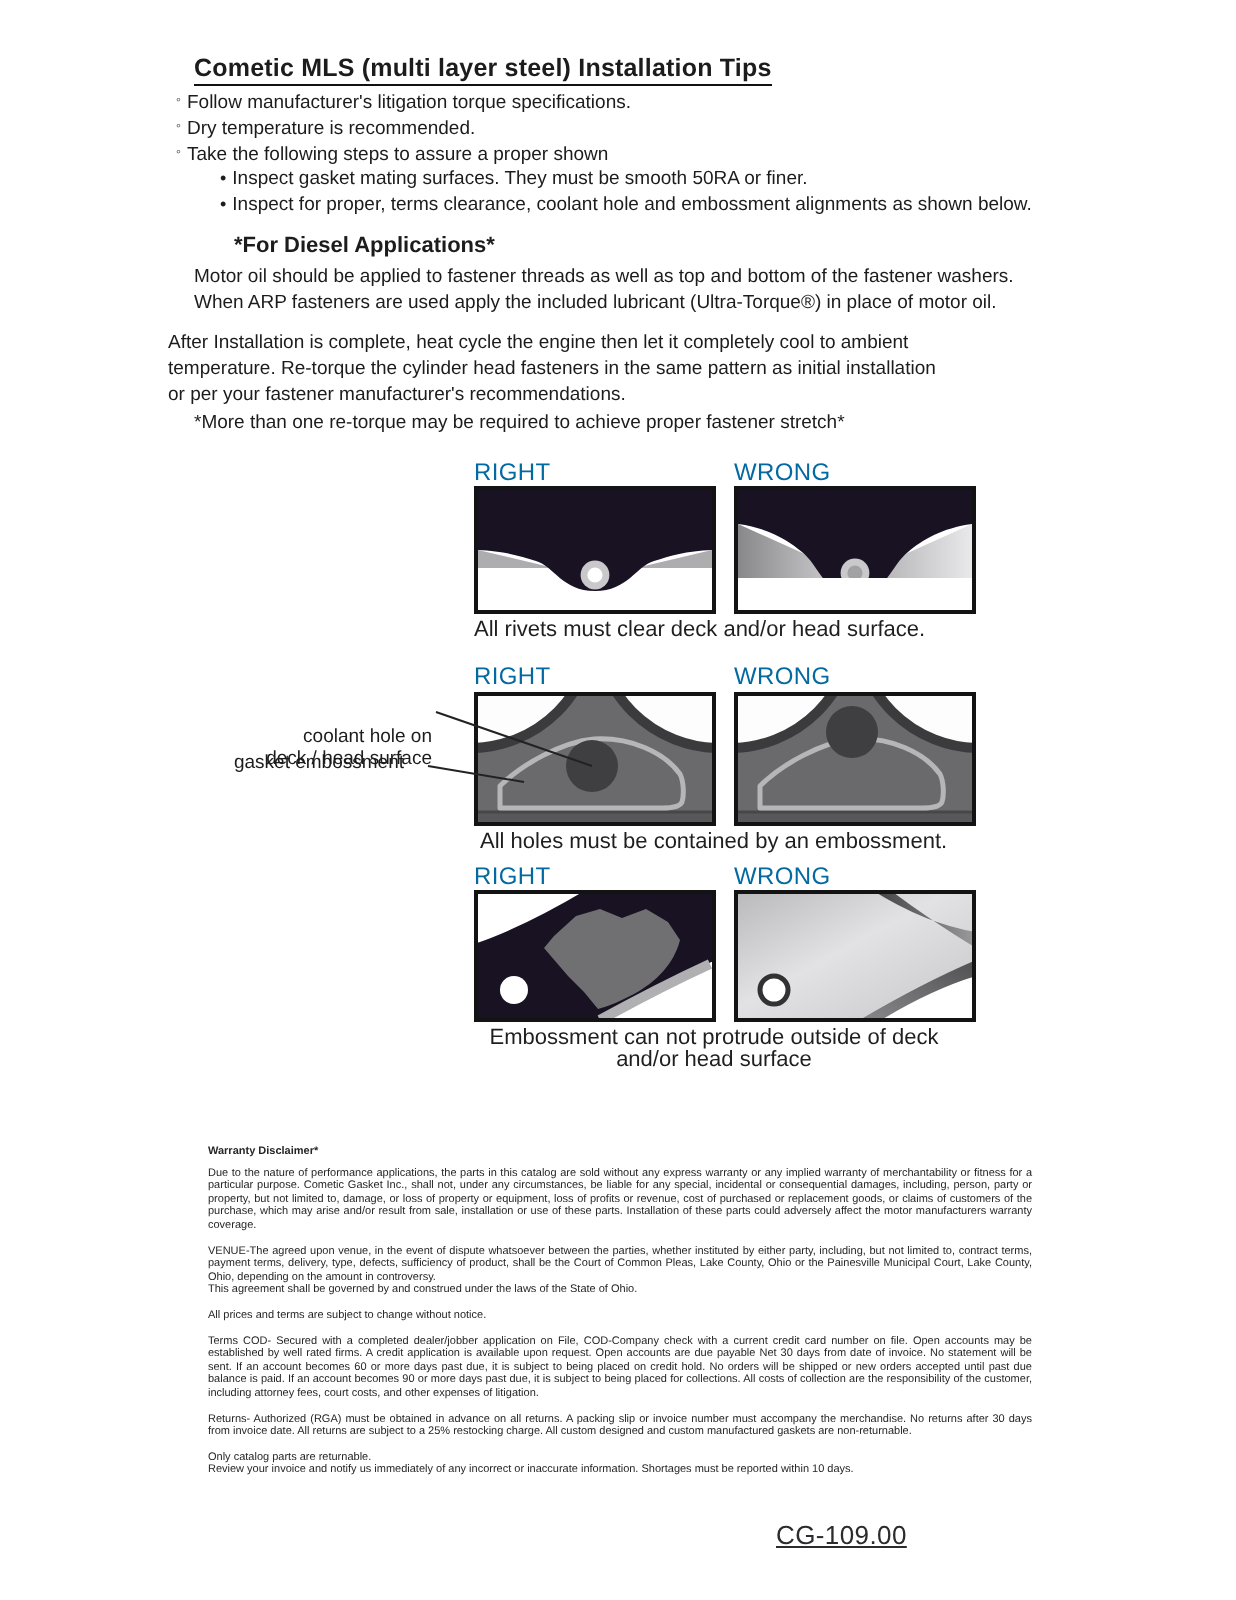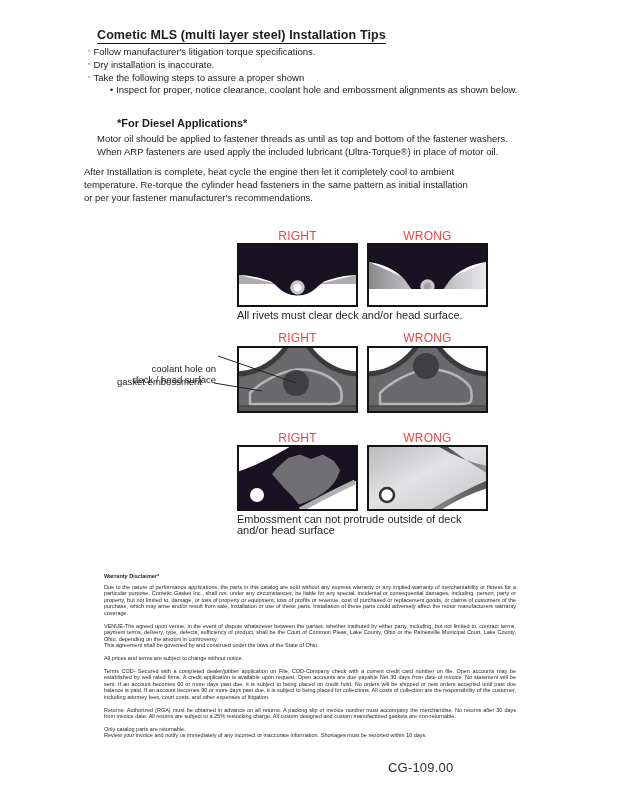--- a/index.html
+++ b/index.html
@@ -14,21 +14,21 @@
     border-bottom:1.5px solid #111;padding-bottom:1px;display:inline-block;
   }
   .body-text{font-size:9.5px;line-height:13px;color:#1c1c1c;}
   .pre{white-space:pre-line;}
   .bullet-row{height:13px;font-size:9.5px;line-height:13px;}
   .b-open{font-size:7px;vertical-align:2px;margin-right:3px;}
   .sub{padding-left:22px;}
   .b-fill{font-size:9px;margin-right:3px;}
   .sec-head{font-size:11px;font-weight:bold;margin-left:20px;}
   .rw-head{
-    font-size:12px;letter-spacing:0.2px;color:#ef4444;text-align:center;
+    font-size:12px;letter-spacing:0.2px;color:#0369a1;
     width:121px;
   }
   .caption{font-size:11px;line-height:11px;color:#1f1f21;}
   .dlabel{font-size:9.5px;line-height:10.5px;text-align:right;width:120px;color:#1c1c1c;}
   .dia{display:block;}
   .legal{width:412px;font-size:5.5px;line-height:6.6px;text-align:justify;color:#262626;}
   .legal p{margin:0 0 6px 0;white-space:pre-line;}
   .legal .lh{font-weight:bold;margin-bottom:4px;text-align:left;}
   .footer-code{font-size:13px;color:#2c2c2e;letter-spacing:0.2px;}
   .overlay{pointer-events:none;}
@@ -37,31 +37,33 @@
 <body>
 
 <div class="page">
 
   <div class="abs" style="left:97px;top:25px;">
     <span class="title">Cometic MLS (multi layer steel) Installation Tips</span>
   </div>
 
   <div class="abs" style="left:88px;top:44px;">
     <div class="bullet-row"><span class="b-open">◦</span><span>Follow manufacturer's litigation torque specifications.</span></div>
-    <div class="bullet-row"><span class="b-open">◦</span><span>Dry installation is inaccurate.</span></div>
+    <div class="bullet-row"><span class="b-open">◦</span><span>Dry temperature is recommended.</span></div>
     <div class="bullet-row"><span class="b-open">◦</span><span>Take the following steps to assure a proper shown</span></div>
-    <div class="bullet-row sub"><span class="b-fill">•</span><span>Inspect for proper, notice clearance, coolant hole and embossment alignments as shown below.</span></div>
+    <div class="bullet-row sub"><span class="b-fill">•</span><span>Inspect gasket mating surfaces.  They must be smooth 50RA or finer.</span></div>
+    <div class="bullet-row sub"><span class="b-fill">•</span><span>Inspect for proper, terms clearance, coolant hole and embossment alignments as shown below.</span></div>
   </div>
 
   <div class="abs sec-head" style="left:97px;top:117px;">*For Diesel Applications*</div>
-  <div class="abs body-text pre" style="left:97px;top:132px;width:440px;">Motor oil should be applied to fastener threads as until as top and bottom of the fastener washers.
+  <div class="abs body-text pre" style="left:97px;top:132px;width:440px;">Motor oil should be applied to fastener threads as well as top and bottom of the fastener washers.
 When ARP fasteners are used apply the included lubricant (Ultra-Torque®) in place of motor oil.</div>
   <div class="abs body-text pre" style="left:84px;top:165px;width:440px;">After Installation is complete, heat cycle the engine then let it completely cool to ambient
 temperature. Re-torque the cylinder head fasteners in the same pattern as initial installation
 or per your fastener manufacturer's recommendations.</div>
+  <div class="abs body-text" style="left:97px;top:205px;width:440px;">*More than one re-torque may be required to achieve proper fastener stretch*</div>
 
   <div class="abs rw-head" style="left:237px;top:229px;">RIGHT</div>
   <div class="abs rw-head" style="left:367px;top:229px;">WRONG</div>
 
   <svg class="abs dia" style="left:237px;top:243px;" width="121" height="64" viewBox="0 0 121 64">
     <rect width="121" height="64" fill="#ffffff"></rect>
     <polygon points="2,32 40,41 2,41" fill="#adadaf"></polygon>
     <polygon points="119,32 81,41 119,41" fill="#adadaf"></polygon>
     <path d="M2,2 H119 V32 C106,32.5 98,35 90,37.5 C81,40 77,52.5 60.5,52.5 C44,52.5 40,40 31,37.5 C23,35 15,32.5 2,32 Z" fill="#191223"></path>
     <circle cx="60.5" cy="44.5" r="7.2" fill="#c9c9cb"></circle>
@@ -119,20 +121,21 @@
     <path d="M13,58 L13,47 C24,36 44,25 60,23.5 C78,22.5 95,30 103,41 C105,45 105,52 104,55 C103,57.5 99,58 94,58 Z" fill="none" stroke="#b6b6b8" stroke-width="2.5" stroke-linejoin="round"></path>
     <circle cx="59" cy="20" r="13" fill="#3f3f42"></circle>
     <rect x="1" y="1" width="119" height="65" fill="none" stroke="#131313" stroke-width="2"></rect>
   </svg>
 
   <svg class="abs overlay" style="left:100px;top:338px;" width="300" height="62" viewBox="0 0 300 62">
     <line x1="118" y1="18" x2="196" y2="45" stroke="#222" stroke-width="1"></line>
     <line x1="114" y1="45" x2="162" y2="53" stroke="#222" stroke-width="1"></line>
   </svg>
 
+  <div class="abs caption" style="left:240px;top:416px;">All holes must be contained by an embossment.</div>
 
   <div class="abs rw-head" style="left:237px;top:431px;">RIGHT</div>
   <div class="abs rw-head" style="left:367px;top:431px;">WRONG</div>
 
   <svg class="abs dia" style="left:237px;top:445px;" width="121" height="66" viewBox="0 0 121 66">
     <rect width="121" height="66" fill="#ffffff"></rect>
     <path d="M0,27 Q24,19 56,0 H121 V35 Q93,47 61,66 H0 Z" fill="#191223"></path>
     <path d="M118,37 Q92,49 63,65" fill="none" stroke="#b0b0b2" stroke-width="5"></path>
     <path d="M40,23 L51,13 L63,9.5 L74,14 L86,9.5 L97,16 L103,25 C100,37 91,46 80,52 C74,55 68,58 62,59.5 L55,51 L47,43 L41,36 L35,29 Z" fill="#707072"></path>
     <circle cx="20" cy="50" r="7" fill="#ffffff"></circle>
@@ -156,30 +159,30 @@
         </linearGradient>
     </defs>
     <rect width="121" height="66" fill="#ffffff"></rect>
     <path d="M0,0 H121 V35 Q93,47 61,66 H0 Z" fill="url(#g3a)"></path>
     <path d="M69,0 Q96,17 121,21 V29 Q98,15 78,0 Z" fill="url(#g3b)"></path>
     <path d="M121,35 Q93,47 61,66 H72 Q98,50 121,43 Z" fill="url(#g3c)"></path>
     <circle cx="20" cy="50" r="7" fill="#ffffff" stroke="#323234" stroke-width="2.5"></circle>
     <rect x="1" y="1" width="119" height="64" fill="none" stroke="#131313" stroke-width="2"></rect>
   </svg>
 
-  <div class="abs caption pre" style="left:237px;top:514px;width:240px;">Embossment can not protrude outside of deck
+  <div class="abs caption pre" style="left:237px;top:514px;width:240px;text-align:center;">Embossment can not protrude outside of deck
 and/or head surface</div>
 
   <div class="abs legal" style="left:104px;top:573px;">
     <p class="lh">Warranty Disclaimer*</p>
     <p>Due to the nature of performance applications, the parts in this catalog are sold without any express warranty or any implied warranty of merchantability or fitness for a particular purpose.  Cometic Gasket Inc., shall not, under any circumstances, be liable for any special, incidental or consequential damages, including, person, party or property, but not limited to, damage, or loss of property or equipment, loss of profits or revenue, cost of purchased or replacement goods, or claims of customers of the purchase, which may arise and/or result from sale, installation or use of these parts.  Installation of these parts could adversely affect the motor manufacturers warranty coverage.</p>
     <p>VENUE-The agreed upon venue, in the event of dispute whatsoever between the parties, whether instituted by either party, including, but not limited to, contract terms, payment terms, delivery, type, defects, sufficiency of product, shall be the Court of Common Pleas, Lake County, Ohio or the Painesville Municipal Court, Lake County, Ohio, depending on the amount in controversy.
 This agreement shall be governed by and construed under the laws of the State of Ohio.</p>
     <p>All prices and terms are subject to change without notice.</p>
     <p>Terms COD- Secured with a completed dealer/jobber application on File, COD-Company check with a current credit card number on file.  Open accounts may be established by well rated firms.  A credit application is available upon request.  Open accounts are due payable Net 30 days from date of invoice.  No statement will be sent.  If an account becomes 60 or more days past due, it is subject to being placed on credit hold.  No orders will be shipped or new orders accepted until past due balance is paid.  If an account becomes 90 or more days past due, it is subject to being placed for collections.  All costs of collection are the responsibility of the customer, including attorney fees, court costs, and other expenses of litigation.</p>
     <p>Returns- Authorized (RGA) must be obtained in advance on all returns.  A packing slip or invoice number must accompany the merchandise.  No returns after 30 days from invoice date.  All returns are subject to a 25% restocking charge.  All custom designed and custom manufactured gaskets are non-returnable.</p>
     <p>Only catalog parts are returnable.
 Review your invoice and notify us immediately of any incorrect or inaccurate information.  Shortages must be reported within 10 days.</p>
   </div>
 
-  <div class="abs footer-code" style="left:388px;top:760px;">CG-109.00</div>
+  <div class="abs footer-code" style="left:388px;top:760px;text-decoration:underline;">CG-109.00</div>
 
 </div>
 
 </body></html>

